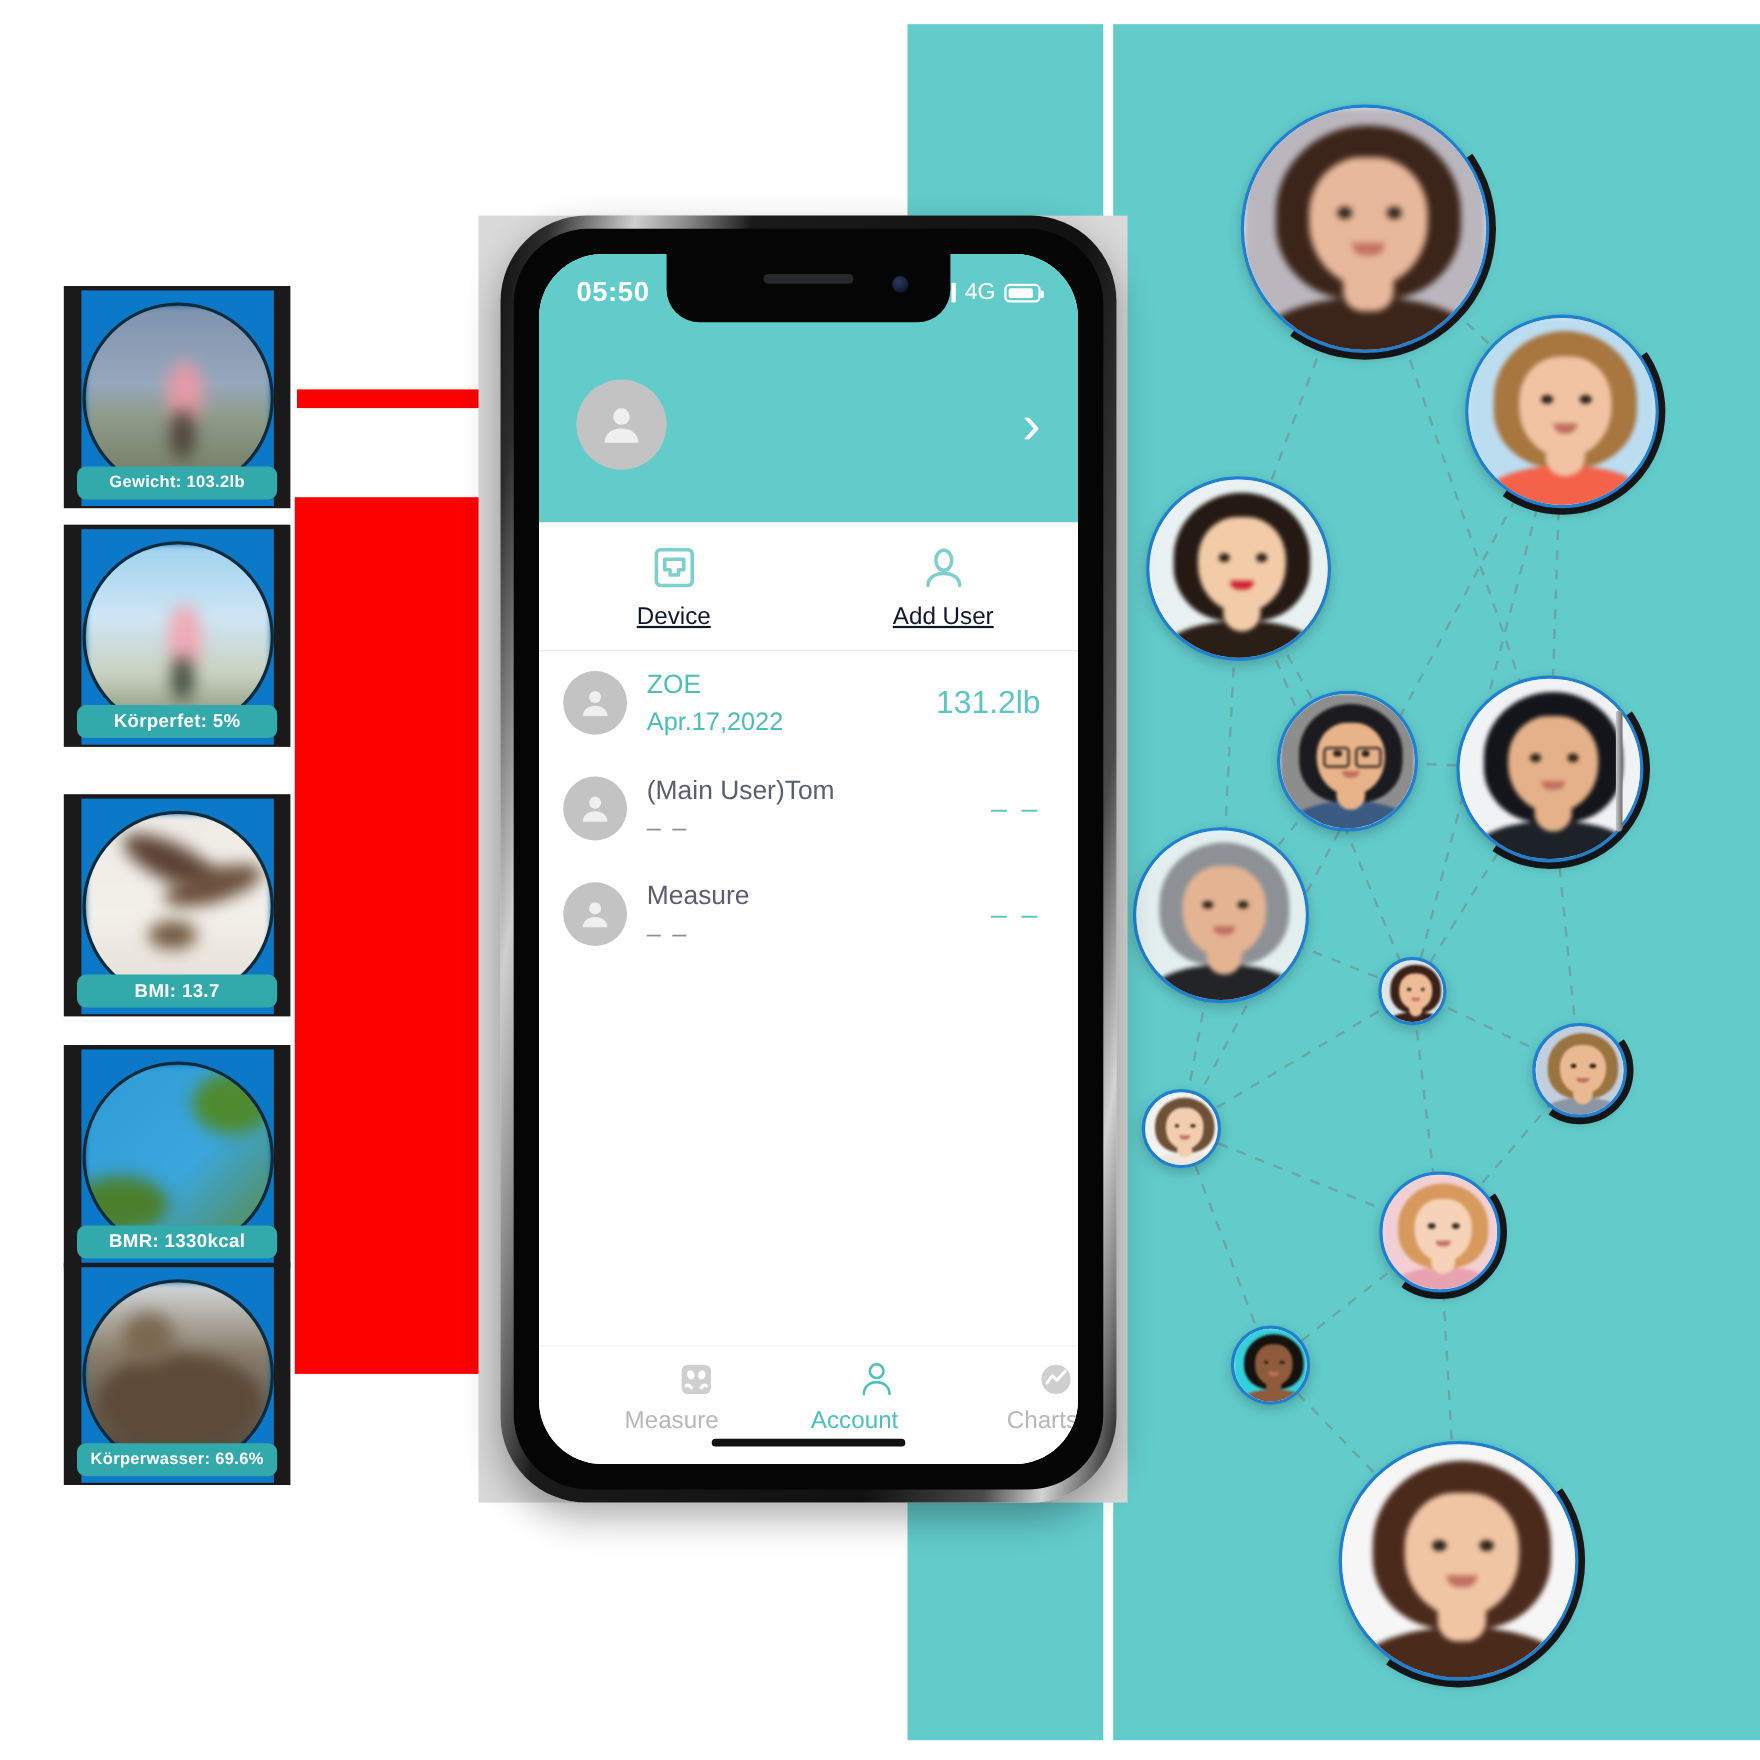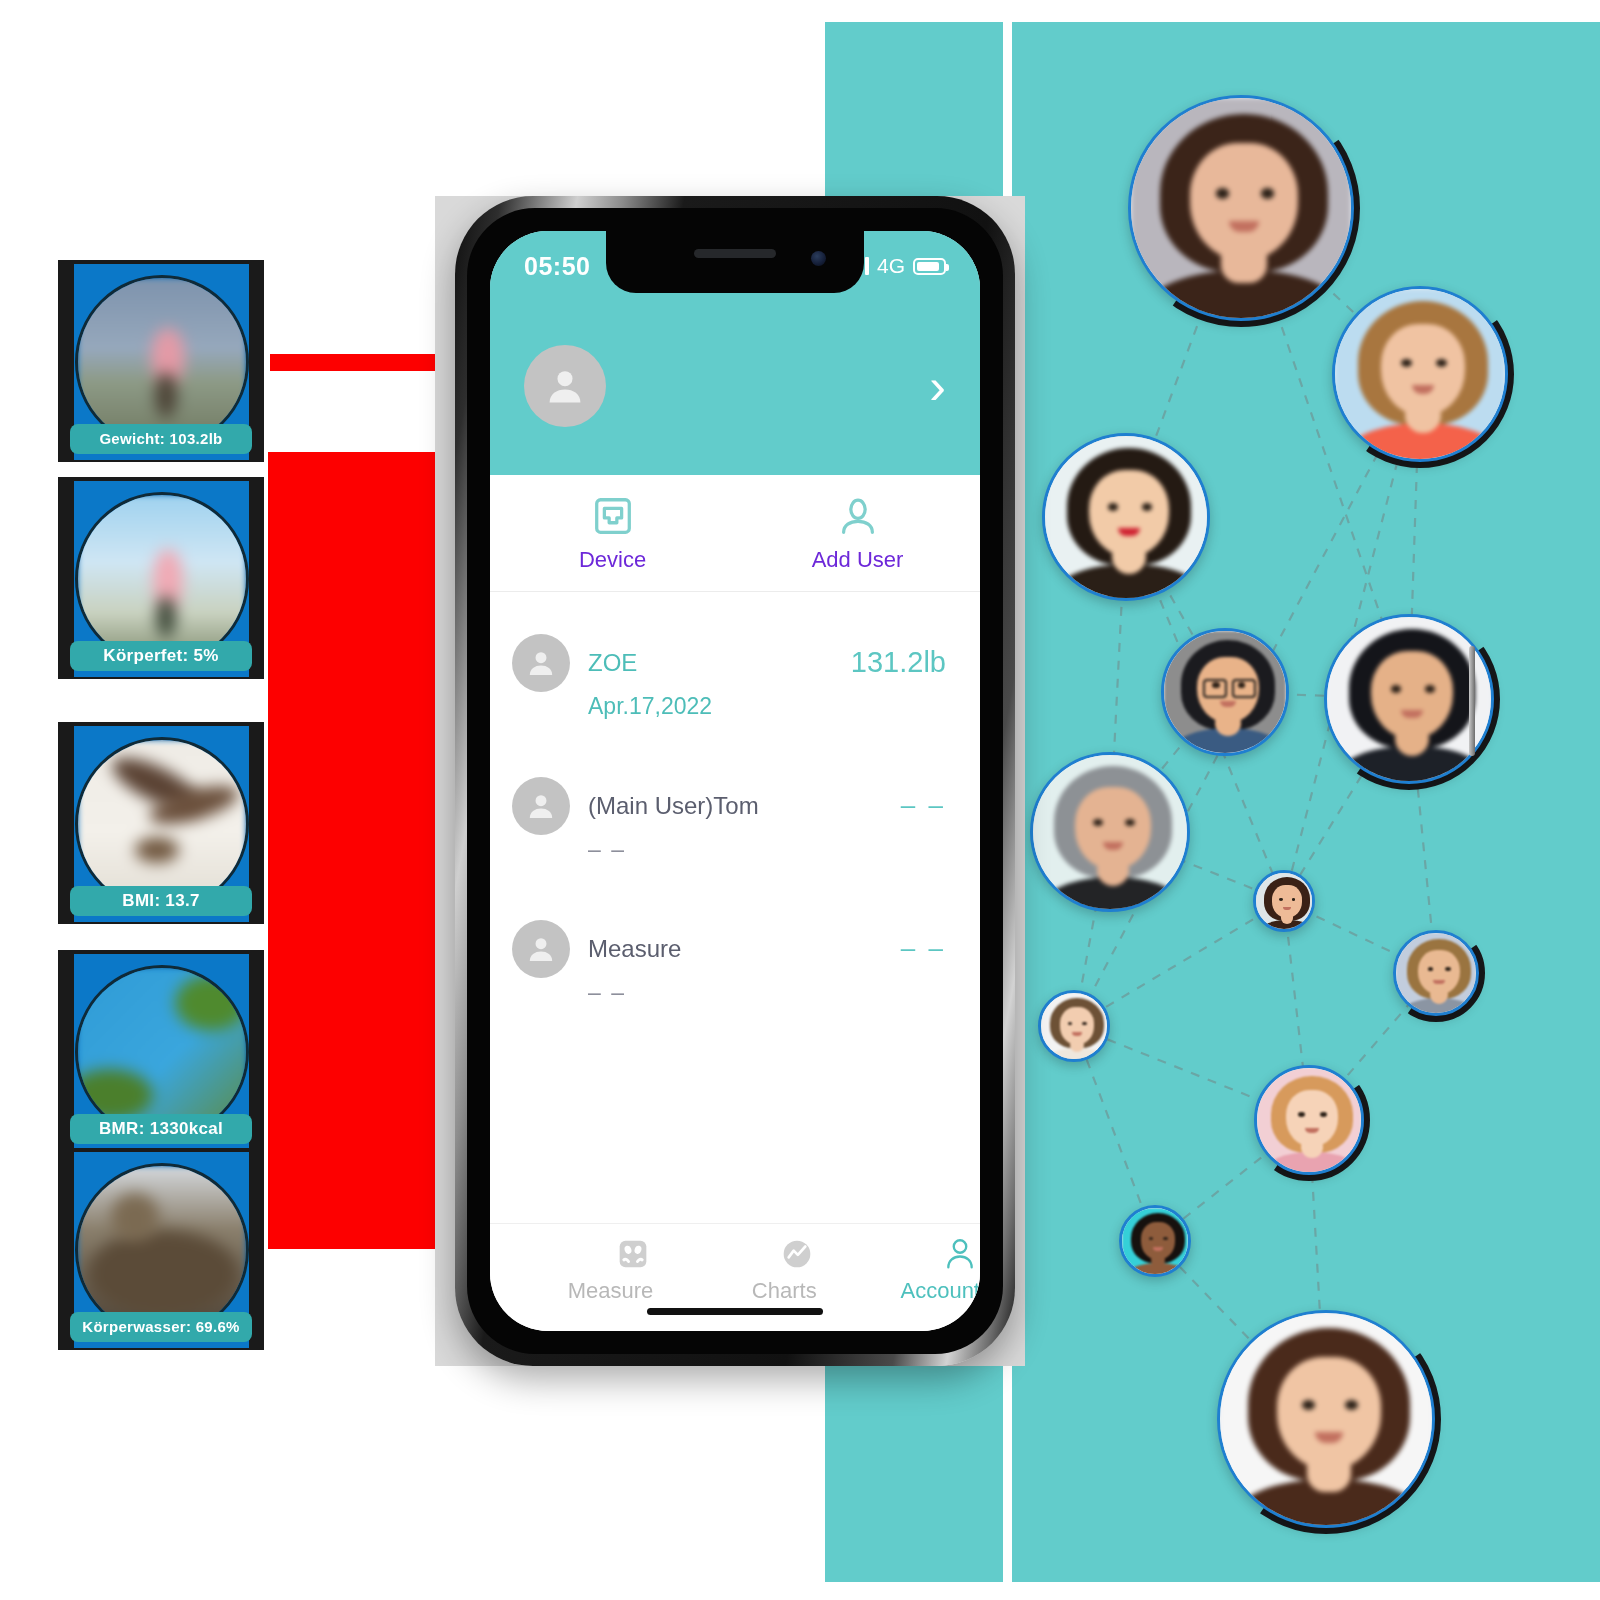--- a/index.html
+++ b/index.html
@@ -145,33 +145,33 @@
     line-height:1;font-weight:300;
   }
 
   
   #quick-actions{
     position:absolute;left:0;top:244px;width:100%;height:116px;
     background:#fff;display:flex;align-items:center;z-index:5;
     border-bottom:1px solid #ececec;
   }
   .qa-item{flex:1;display:flex;flex-direction:column;align-items:center;gap:7px;}
-  .qa-label{font-size:22px;color:#6d28d9;}
+  .qa-label{font-size:22px;color:#0f172a;text-decoration:underline;}
 
   
   #user-list{position:absolute;left:0;top:360px;width:100%;z-index:5;}
   .user-row{
     display:flex;align-items:center;padding:14px 34px 14px 22px;
     box-sizing:border-box;min-height:96px;
   }
   .user-avatar{
     width:58px;height:58px;border-radius:50%;background:#c3c3c3;flex:0 0 auto;
     display:flex;align-items:center;justify-content:center;margin-right:18px;
   }
-  .user-text{display:flex;flex-direction:column;gap:16px;margin-top:44px;}
+  .user-text{display:flex;flex-direction:column;gap:6px;}
   .user-name{font-size:24px;color:#5b5e6e;}
   .user-name.hl{color:#4dbdb8;}
   .user-sub{font-size:23px;color:#8d8f9b;letter-spacing:2px;}
   .user-sub.hl{color:#4dbdb8;letter-spacing:0;}
   .user-weight{margin-left:auto;font-size:29px;color:#5cc6c2;}
   .user-weight.dim{font-size:26px;letter-spacing:3px;}
 
   
   #tabbar{
     position:absolute;left:0;bottom:0;width:100%;height:108px;
@@ -612,34 +612,34 @@
           <div class="tab-item">
             <svg width="40" height="40" viewBox="0 0 48 48">
               <rect x="8" y="8" width="32" height="32" rx="7" fill="#cfcfcf"></rect>
               <ellipse cx="18" cy="19" rx="4" ry="5" fill="#fff" transform="rotate(-18 18 19)"></ellipse>
               <ellipse cx="30" cy="19" rx="4" ry="5" fill="#fff" transform="rotate(18 30 19)"></ellipse>
               <path d="M13 31c2.6-2.5 5.6 2 5.6 2" stroke="#fff" stroke-width="3.6" fill="none" stroke-linecap="round"></path>
               <path d="M35 31c-2.6-2.5-5.6 2-5.6 2" stroke="#fff" stroke-width="3.6" fill="none" stroke-linecap="round"></path>
             </svg>
             <span class="tab-label">Measure</span>
           </div>
+          <div class="tab-item active">
+            <svg width="40" height="40" viewBox="0 0 48 48">
+              <circle cx="24" cy="15" r="7.5" fill="none" stroke="#4dc0bd" stroke-width="2.8"></circle>
+              <path d="M10 40c0-8 6.3-13 14-13s14 5 14 13" fill="none" stroke="#4dc0bd" stroke-width="2.8" stroke-linecap="round"></path>
+            </svg>
+            <span class="tab-label">Account</span>
+          </div>
           <div class="tab-item">
             <svg width="40" height="40" viewBox="0 0 48 48">
               <circle cx="24" cy="24" r="16" fill="#cfcfcf"></circle>
               <path d="M14 28l6-8 5 5 9-10" stroke="#fff" stroke-width="3.2" fill="none" stroke-linecap="round" stroke-linejoin="round"></path>
             </svg>
             <span class="tab-label">Charts</span>
           </div>
-          <div class="tab-item active">
-            <svg width="40" height="40" viewBox="0 0 48 48">
-              <circle cx="24" cy="15" r="7.5" fill="none" stroke="#4dc0bd" stroke-width="2.8"></circle>
-              <path d="M10 40c0-8 6.3-13 14-13s14 5 14 13" fill="none" stroke="#4dc0bd" stroke-width="2.8" stroke-linecap="round"></path>
-            </svg>
-            <span class="tab-label">Account</span>
-          </div>
         </div>
         <div id="home-indicator"></div>
 
       </div>
     </div>
   </div>
 
 </div>
 
 </body></html>

